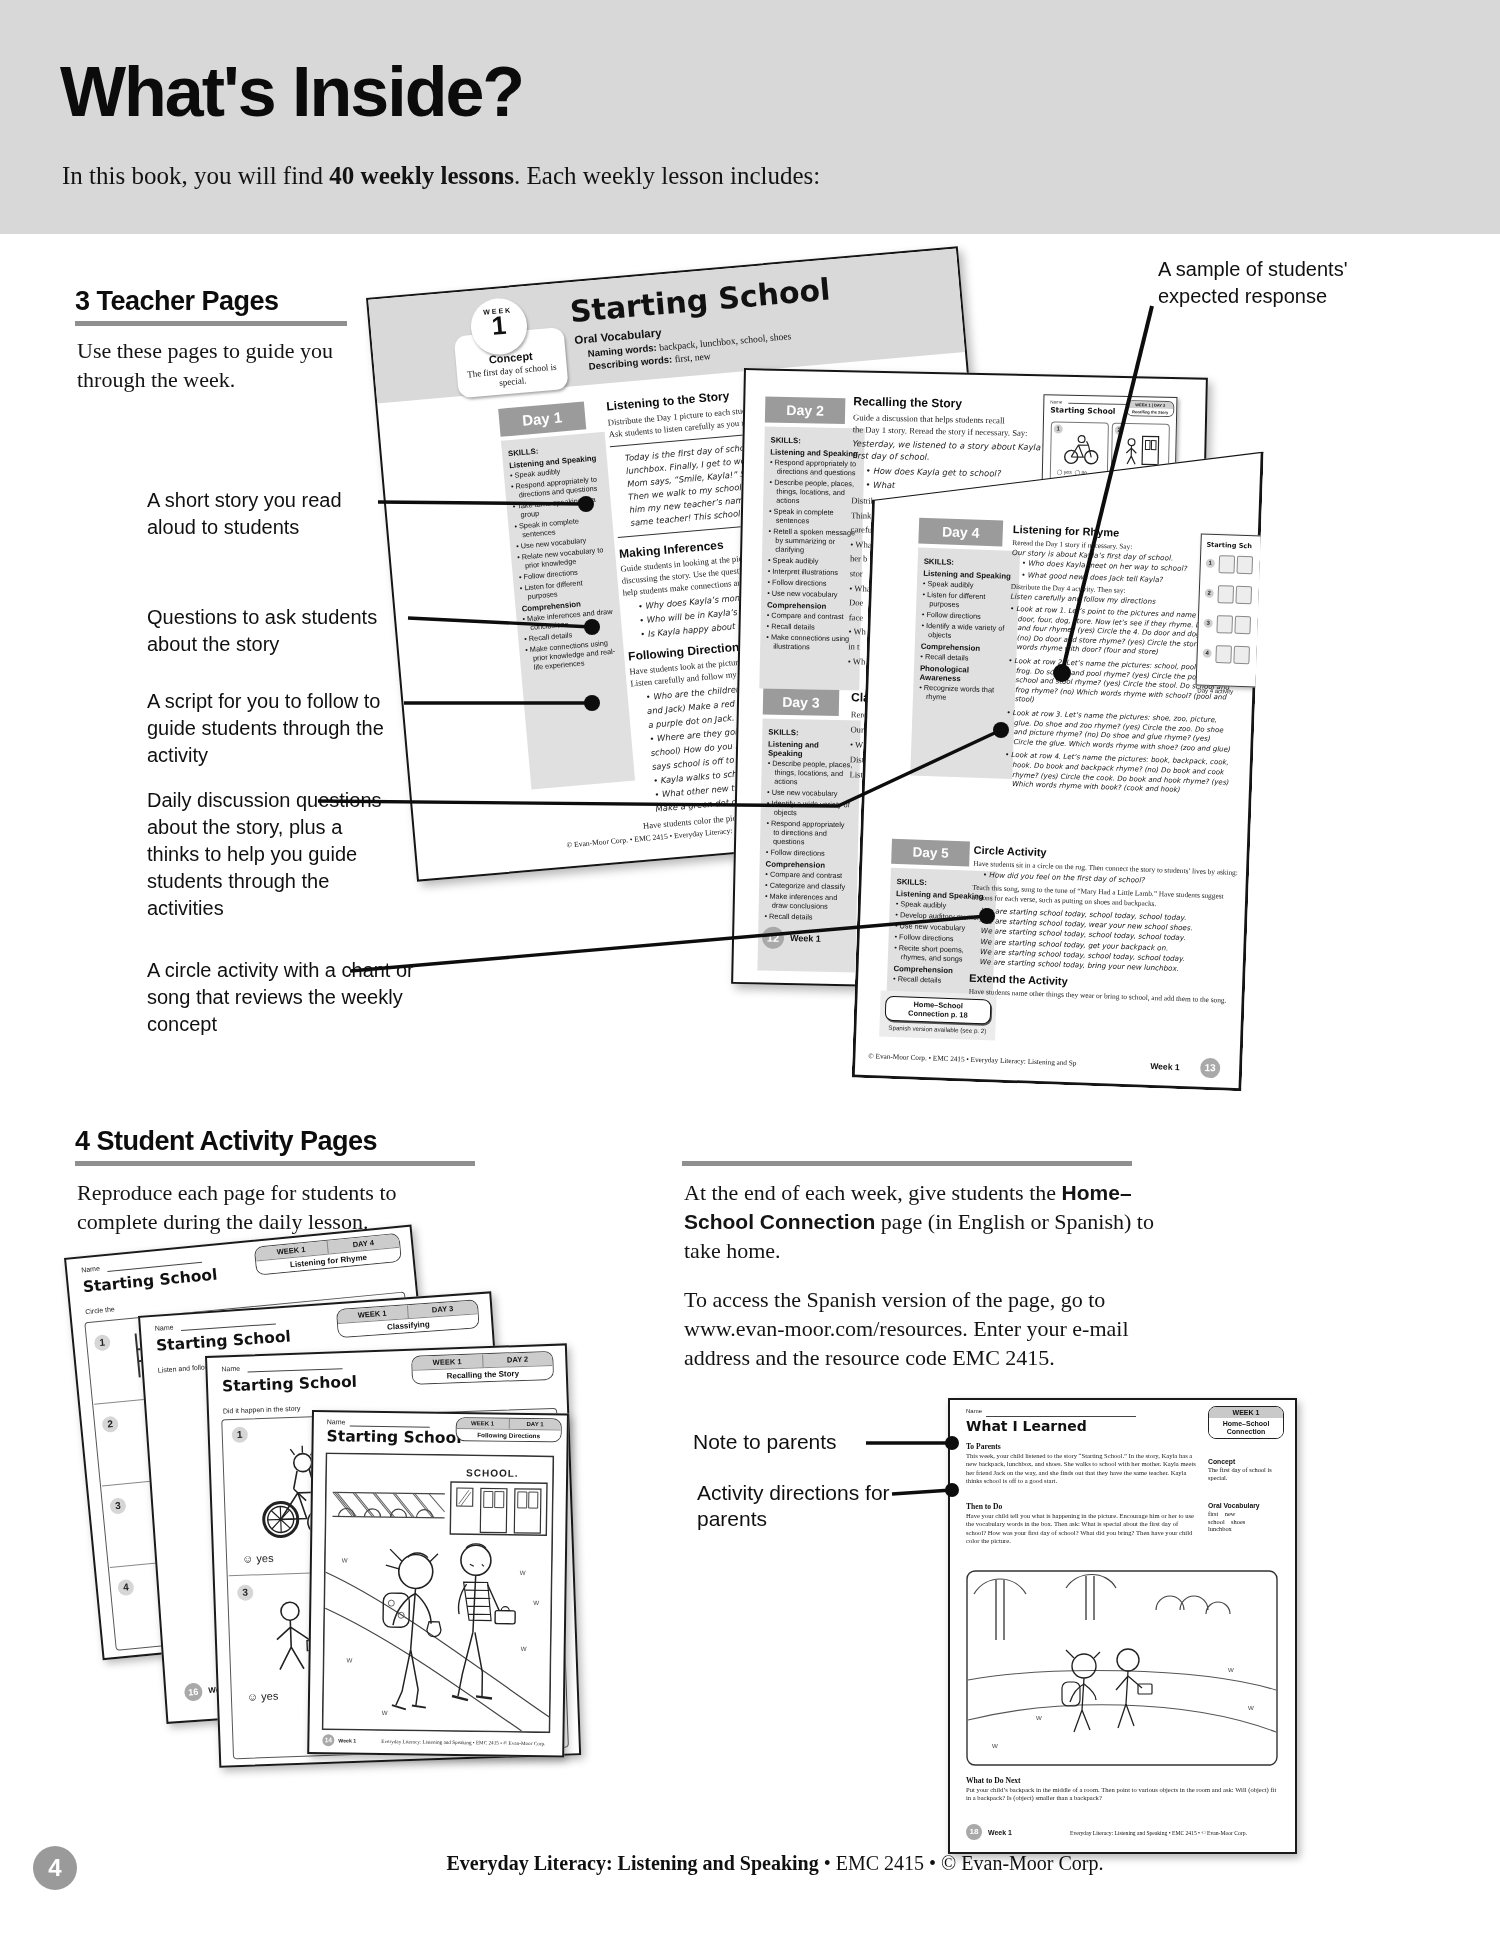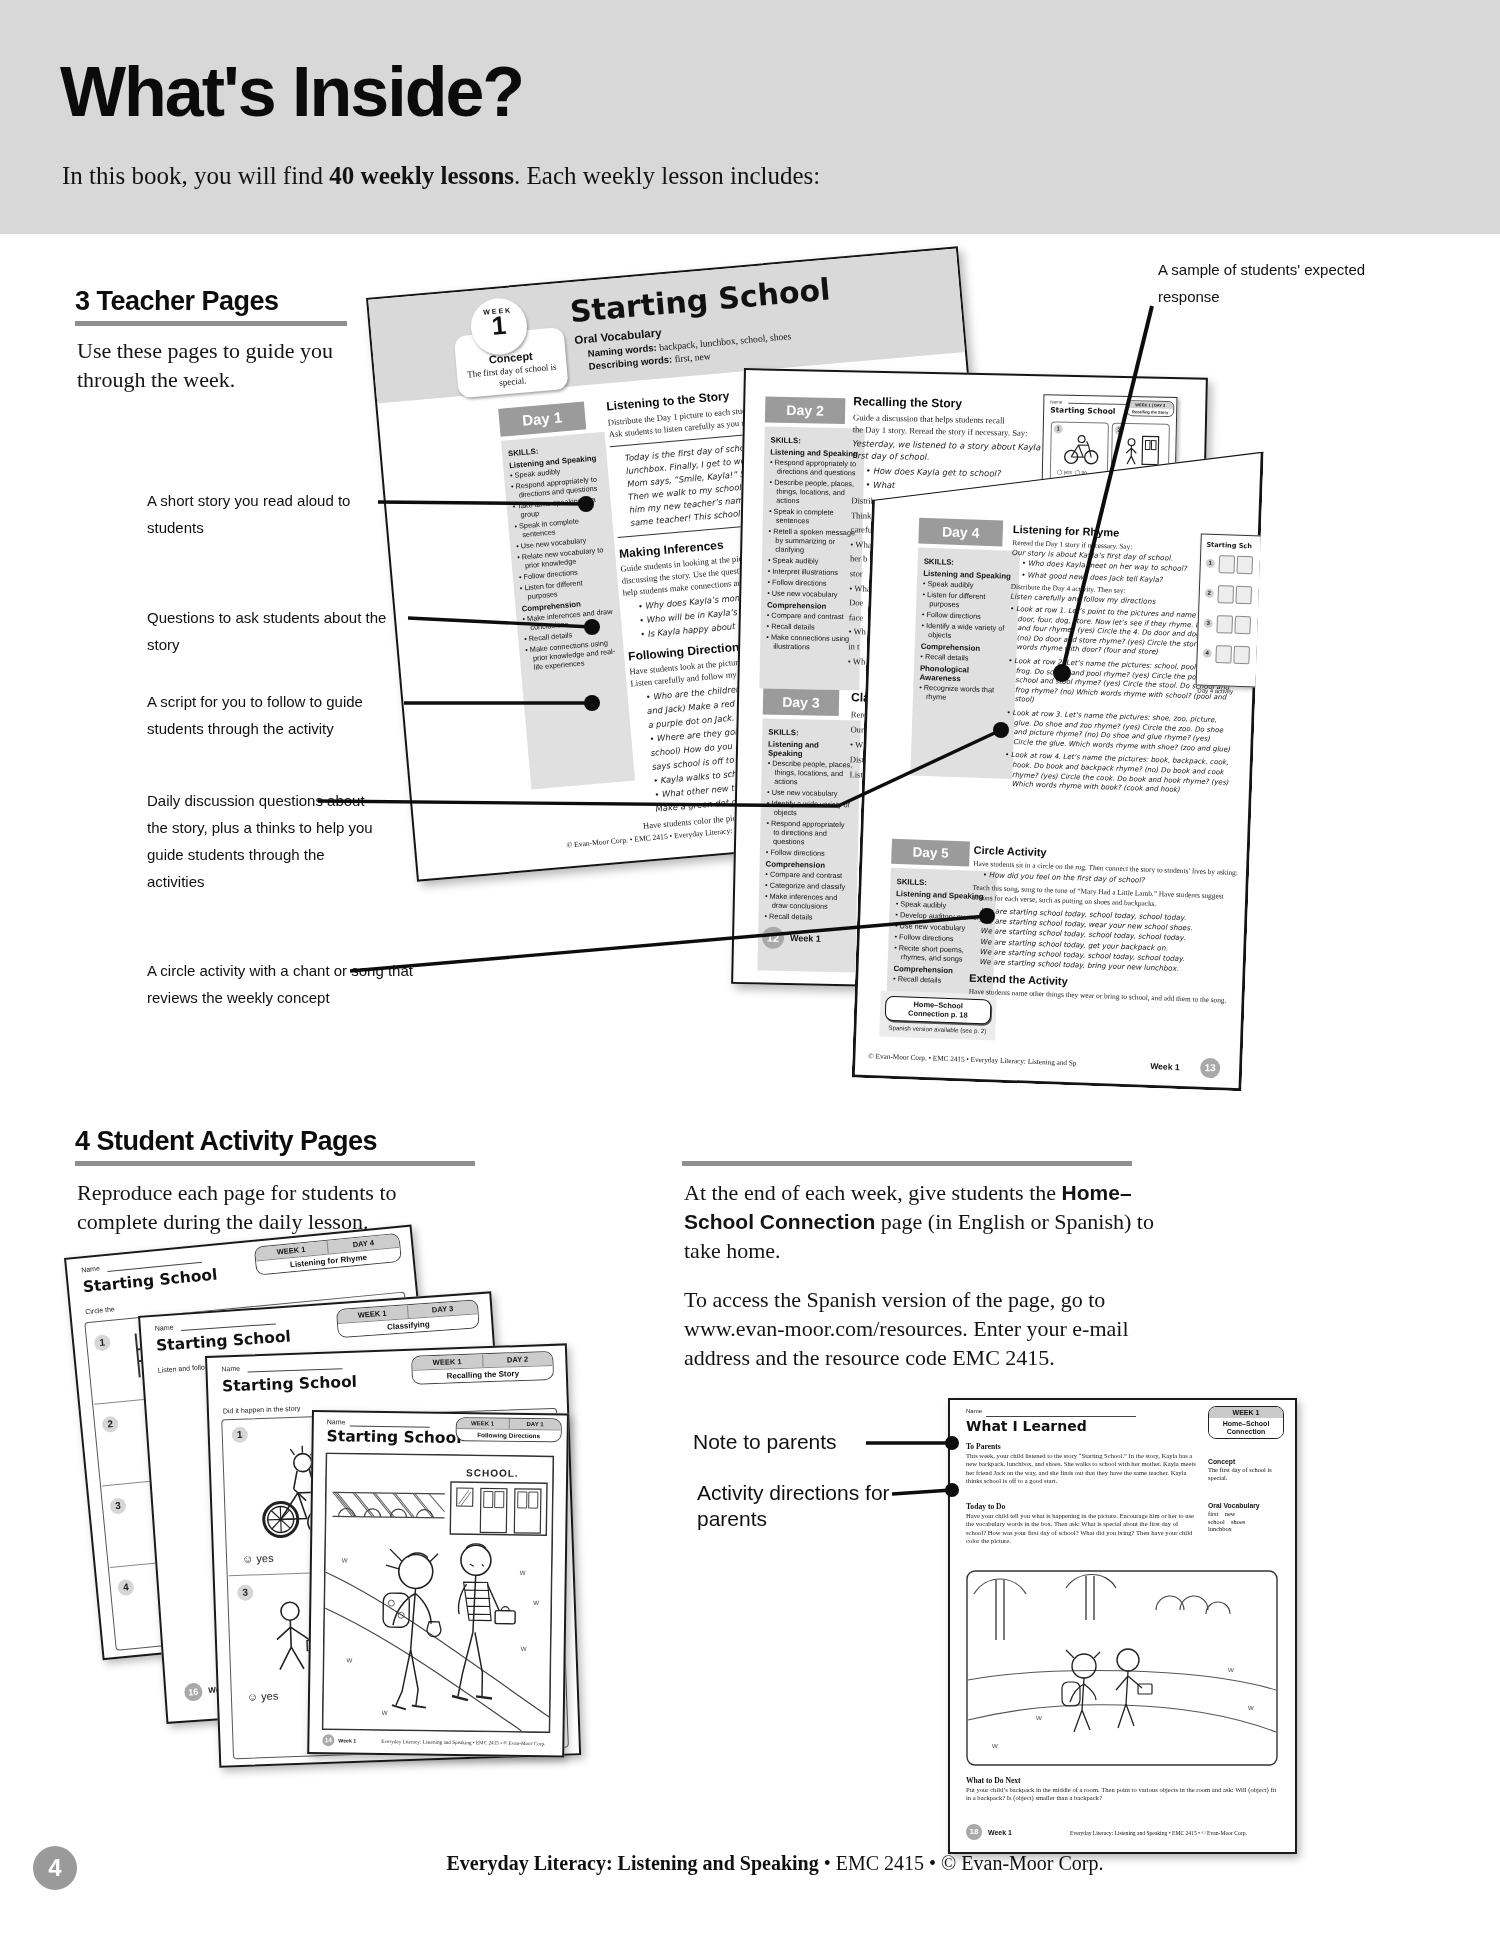--- a/index.html
+++ b/index.html
@@ -13,21 +13,21 @@
   #band{left:0;top:0;width:1500px;height:234px;background:#d8d8d8;}
   #h1{left:60px;top:52px;font-size:70px;font-weight:bold;letter-spacing:-2px;color:#0b0b0b;}
   #intro{left:62px;top:162px;font-size:25px;font-family:"Liberation Serif",serif;color:#131313;}
 
   
   .sec-h{font-size:27px;font-weight:bold;letter-spacing:-.5px;color:#0d0d0d;}
   .sec-bar{height:5px;background:#8f8f8f;}
   .sec-desc{font-family:"Liberation Serif",serif;font-size:22px;line-height:29px;color:#141414;}
 
   
-  .callout{font-size:15px;line-height:27px;color:#101010;}
+  .callout{font-size:20px;line-height:27px;color:#101010;}
 
   
   .tpage{position:absolute;background:#fff;border:2.5px solid #151515;
          box-shadow:4px 5px 10px rgba(0,0,0,.28);overflow:hidden;}
   .tp-band{position:absolute;background:#d9d9d9;}
   .day-badge{position:absolute;background:#9b9b9b;color:#fff;font-weight:bold;text-align:center;}
   .sidebar{position:absolute;background:#e0e0e0;padding:6px 6px;font-size:7.3px;line-height:9px;}
   .sb-h{font-weight:bold;font-size:7.8px;margin:3px 0 1px;}
   .blist div{padding-left:7px;text-indent:-7px;margin:0 0 2px;}
   .blist div::before{content:"• ";}
@@ -612,21 +612,21 @@
     <div class="h-side" style="left:258px;top:102px;width:76px;">
       <div class="hh">Oral Vocabulary</div>
       <div class="tx" style="white-space:pre;"><div>first    new</div><div>school    shoes</div><div>lunchbox</div></div>
     </div>
 
     <div class="abs" style="left:16px;top:42px;width:232px;">
       <div class="h-h">To Parents</div>
       <div class="h-p">This week, your child listened to the story “Starting School.” In the story, Kayla has a new backpack, lunchbox, and shoes. She walks to school with her mother. Kayla meets her friend Jack on the way, and she finds out that they have the same teacher. Kayla thinks school is off to a good start.</div>
     </div>
     <div class="abs" style="left:16px;top:102px;width:232px;">
-      <div class="h-h">Today to Do</div>
+      <div class="h-h">Then to Do</div>
       <div class="h-p">Have your child tell you what is happening in the picture. Encourage him or her to use the vocabulary words in the box. Then ask: What is special about the first day of school? How was your first day of school? What did you bring? Then have your child color the picture.</div>
     </div>
 
     <svg class="abs" style="left:16px;top:170px;" width="312" height="196" viewBox="0 0 312 196">
       <rect x="1" y="1" width="310" height="194" rx="8" fill="#fff" stroke="#333" stroke-width="1.4"></rect>
       <path d="M30 10 L30 70 M38 10 L38 70 M120 6 L120 50 M128 6 L128 50" stroke="#444" stroke-width="1.4"></path>
       <path d="M8 24 C20 4 48 4 60 24 M100 18 C112 0 140 0 150 18" fill="none" stroke="#444" stroke-width="1.2"></path>
       <path d="M190 40 a14 14 0 0 1 28 0 M214 40 a14 14 0 0 1 28 0 M240 44 a12 12 0 0 1 24 0" fill="none" stroke="#444" stroke-width="1.2"></path>
       <path d="M2 110 C80 96 230 96 310 120 M2 150 C90 128 220 128 310 162" fill="none" stroke="#555" stroke-width="1.1"></path>
 

